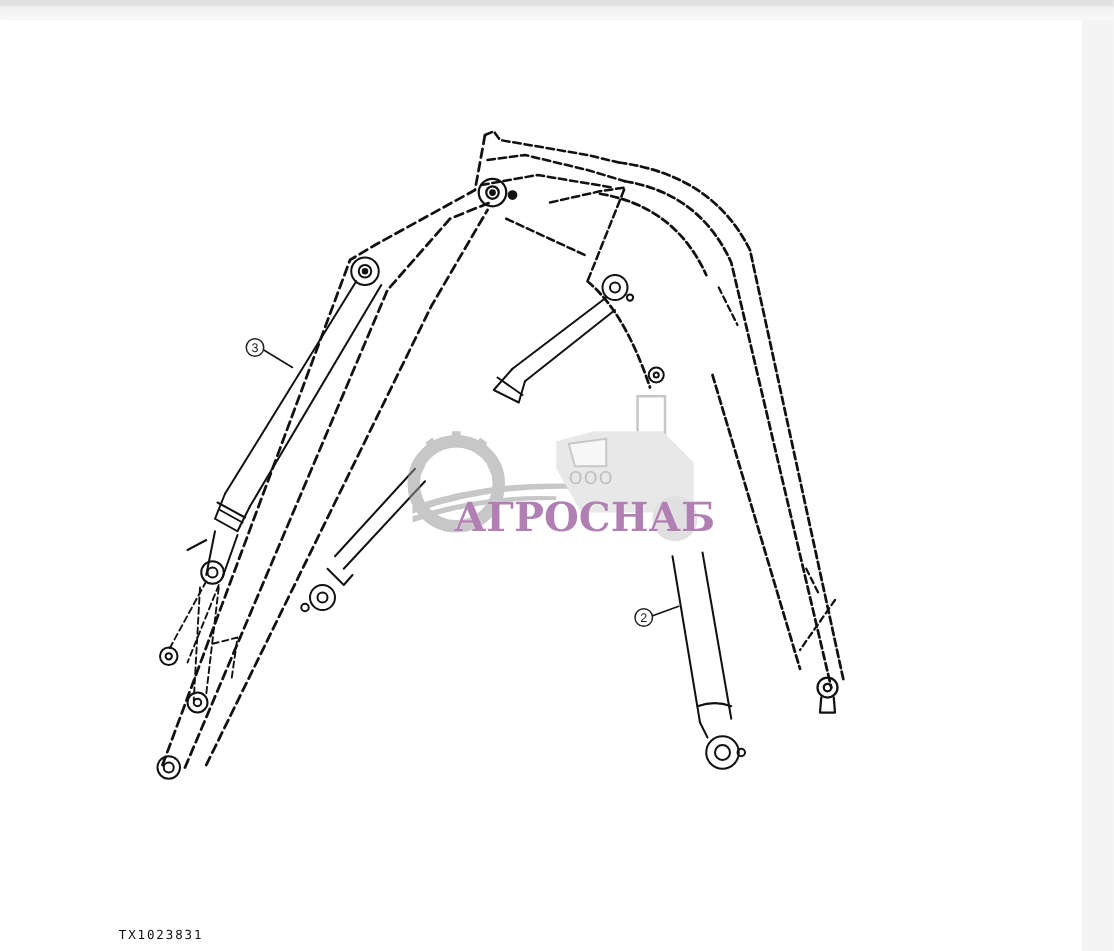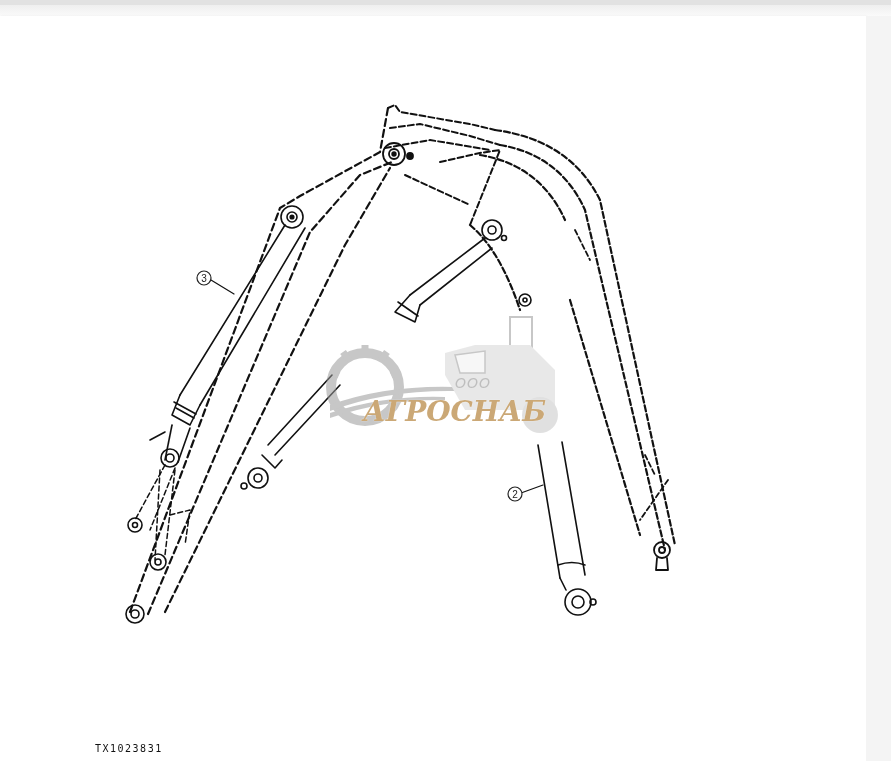--- a/index.html
+++ b/index.html
@@ -27,30 +27,30 @@
       background: #f4f4f4;
     }
     svg.drawing { position: absolute; left: 0; top: 0; }
     .fig-code {
       position: absolute; left: 95px; top: 743px;
       font-family: "DejaVu Sans Mono", monospace;
       font-size: 10px; letter-spacing: 1.5px; color: #111; text-align: center;
     }
     .watermark {
       position: absolute; left: 325px; top: 315px; width: 250px; height: 130px;
-      opacity: 0.55; pointer-events: none; font-style: italic;
+      opacity: 0.55; pointer-events: none;
     }
     .wm-ooo {
       position: absolute; left: 130px; top: 60px;
       font-family: "DejaVu Sans", sans-serif; font-size: 14px; color: #8a8a8a;
       letter-spacing: 1px;
     }
     .wm-name {
       position: absolute; left: 38px; top: 80px;
-      font-family: "DejaVu Serif", serif; font-size: 28px; color: #a16207;
+      font-family: "DejaVu Serif", serif; font-size: 32px; color: #701a75;
       letter-spacing: 0px; font-weight: bold;
       text-shadow: 0 0 1px #fff;
     }
     .callout-num {
       font-family: "Liberation Sans", sans-serif; font-size: 10px; fill: #222;
     }
   </style>
 </head>
 <body>
 

